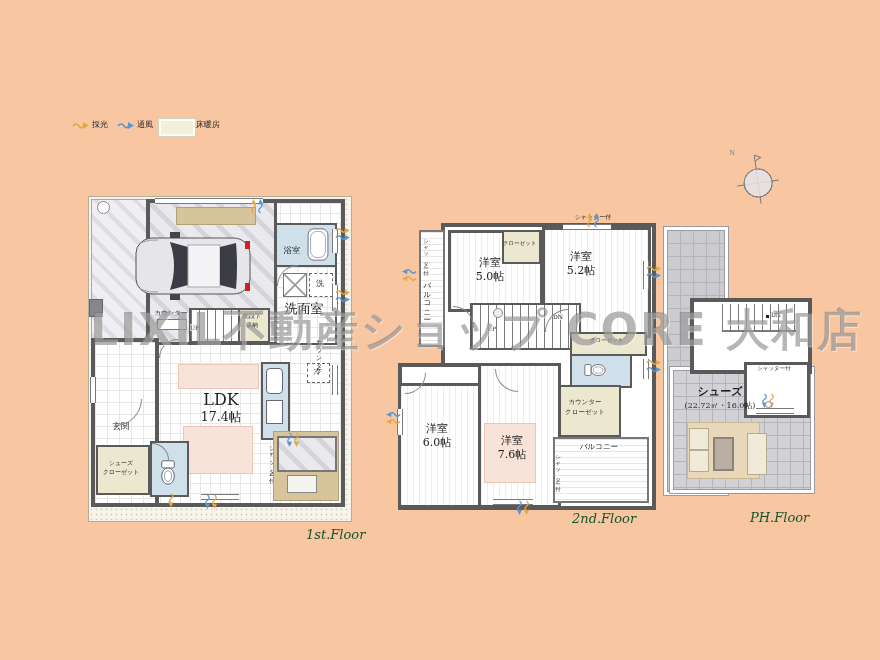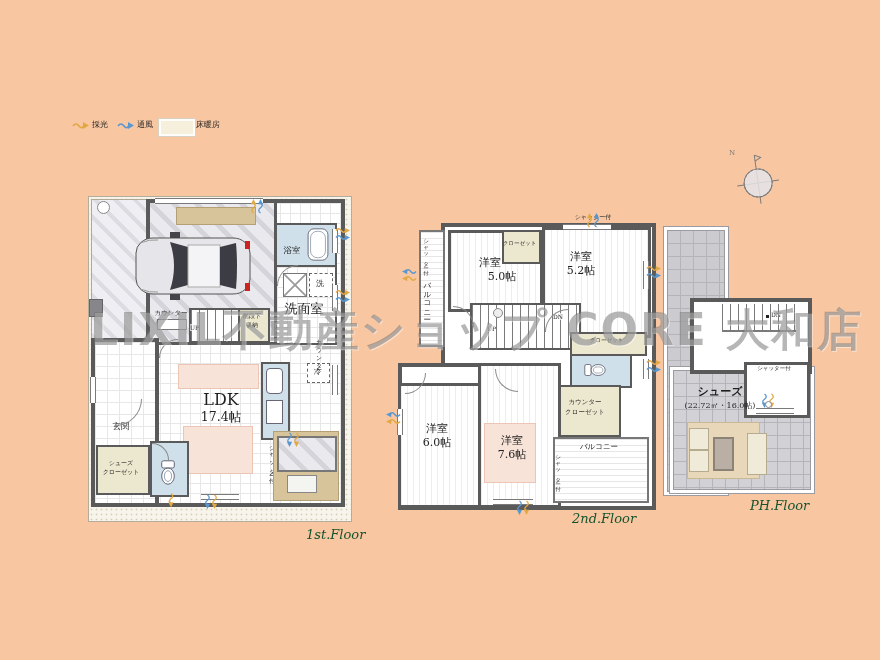--- a/index.html
+++ b/index.html
@@ -216,21 +216,21 @@
     <div class="abs" style="left:3px;top:150px;width:90px;height:139px;background:#fff;border:4px solid #5a5a5a"></div>
     <div class="abs planksh" style="left:24px;top:17px;width:22px;height:113px;border:2px solid #777"></div>
     <div class="lbl v" style="left:28px;top:22px;font-size:5.5px">シャッター付</div>
     <div class="lbl v" style="left:27px;top:64px;font-size:7.5px">バルコニー</div>
 
     <div class="abs planks" style="left:53px;top:17px;width:89px;height:76px;border:3px solid #5a5a5a"></div>
     <div class="cream" style="left:107px;top:17px;width:35px;height:30px"></div>
     <div class="lbl" style="left:107px;top:27px;width:35px;font-size:5.5px">クローゼット</div>
     <div class="abs planks" style="left:147px;top:14px;width:103px;height:105px;border:3px solid #5a5a5a"></div>
     <div class="lbl" style="left:57px;top:44px;width:76px;font-size:11px">洋室</div>
-    <div class="lbl" style="left:57px;top:58px;width:100px;font-size:11px">5.0帖</div>
+    <div class="lbl" style="left:57px;top:58px;width:76px;font-size:11px">5.0帖</div>
     <div class="lbl" style="left:148px;top:38px;width:76px;font-size:11px">洋室</div>
     <div class="lbl" style="left:148px;top:52px;width:76px;font-size:11px">5.2帖</div>
     <div class="lbl" style="left:168px;top:0px;width:60px;font-size:6px">シャッター付</div>
 
     <div class="stairs" style="left:75px;top:90px;width:107px;height:43px"></div>
     <div class="circle" style="left:98px;top:95px;width:8px;height:8px;background:#eee"></div>
     <div class="lbl" style="left:92px;top:112px;font-size:6px;background:rgba(255,255,255,.7)">UP</div>
     <div class="lbl" style="left:158px;top:100px;font-size:6px;background:rgba(255,255,255,.7)">DN</div>
 
     <div class="cream" style="left:175px;top:119px;width:73px;height:20px"></div>
@@ -354,17 +354,17 @@
     </span>
     <div class="lbl" style="left:24px;top:161px;width:72px;font-size:11px;font-weight:bold">シューズ</div>
     <div class="lbl" style="left:16px;top:176px;width:88px;font-size:8px">(22.72㎡・16.0帖)</div>
     <div class="abs" style="left:27px;top:197px;width:71px;height:55px;background:#e9d7ba;border:1px solid #c9b896"></div>
     <div class="abs" style="left:29px;top:203px;width:18px;height:20px;background:#f0ead9;border:1px solid #b5ac8f"></div>
     <div class="abs" style="left:29px;top:225px;width:18px;height:20px;background:#f0ead9;border:1px solid #b5ac8f"></div>
     <div class="abs" style="left:53px;top:212px;width:17px;height:30px;background:#b9afa5;border:2px solid #8c8378"></div>
     <div class="abs" style="left:87px;top:208px;width:18px;height:40px;background:#f0ead9;border:1px solid #b5ac8f"></div>
     <div class="circle" style="left:105px;top:176px;width:5px;height:5px"></div>
   </div>
-  <div class="flabel" style="left:750px;top:498px">PH.Floor</div>
+  <div class="flabel" style="left:750px;top:510px">PH.Floor</div>
 
   <div class="wm">LIXIL不動産ショップ CORE 大和店</div>
 
 </div>
 
 </body></html>

